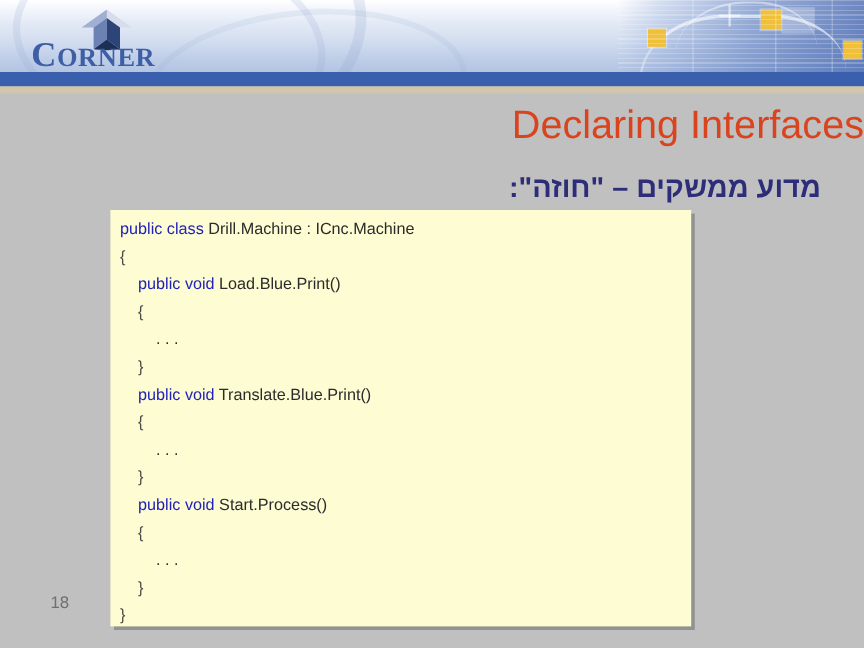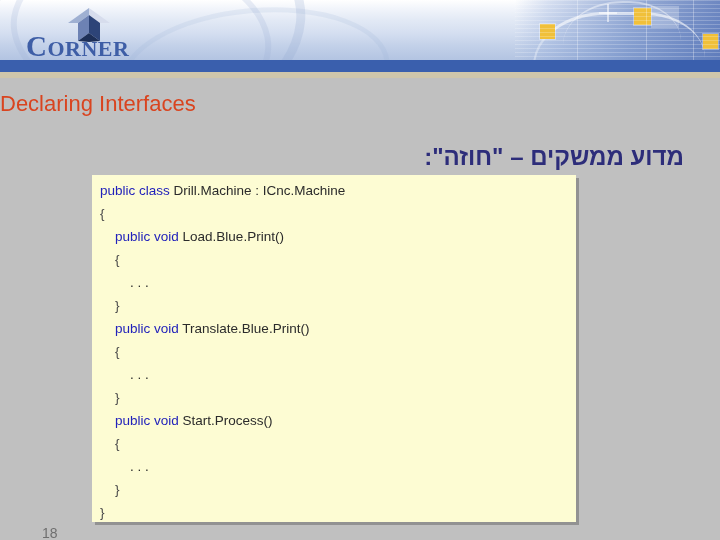--- a/index.html
+++ b/index.html
@@ -162,23 +162,23 @@
     left: 0; top: 72px;
     width: 720px; height: 6px;
     background: #cfc6ab;
   }
 
   
   #title {
     position: absolute;
     left: 0; top: 84px;
     width: 720px;
-    text-align: left;
+    text-align: right;
     color: #d9441f;
-    font-size: 22px;
+    font-size: 33px;
     font-weight: normal;
     line-height: 40px;
     white-space: nowrap;
   }
   #subtitle {
     position: absolute;
     right: 36px; top: 143px;
     color: #2d2d7a;
     font-size: 24px;
     font-weight: bold;
@@ -213,21 +213,20 @@
   #code-block .kw { color: #2222bb; }
   #code-block .id { color: #2b2b2b; }
   #code-block .br { color: #4a4a4a; }
 
   
   #page-number {
     position: absolute;
     left: 42px; top: 494px;
     color: #6f6f6f;
     font-size: 14px;
-    margin-top: 31px;
   }
 </style>
 </head>
 <body>
 
 <div id="slide">
 
   <div id="header">
     <div class="swirl"></div>
     <div class="swirl2"></div>

